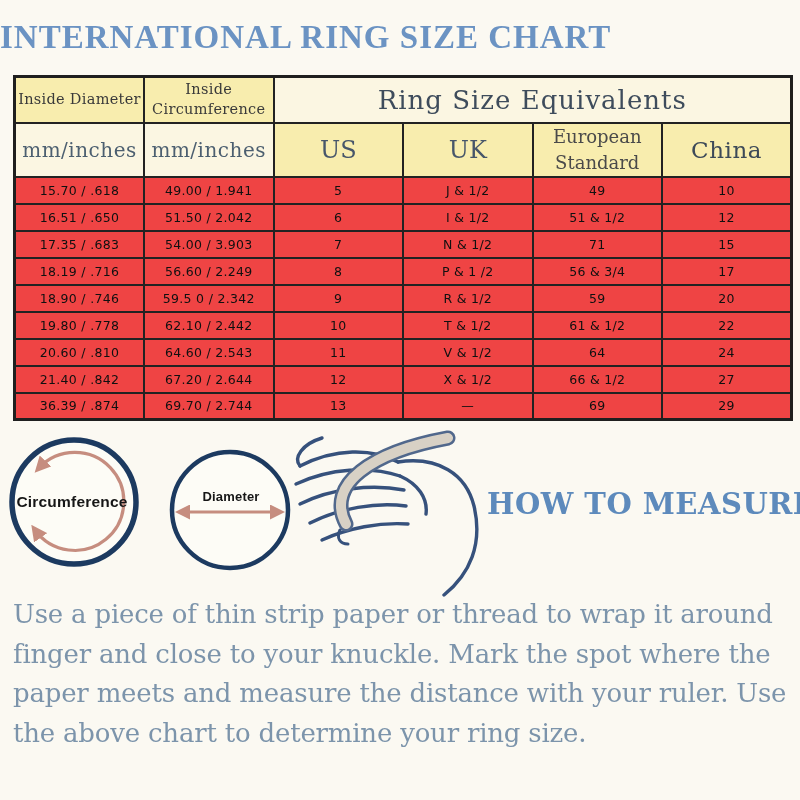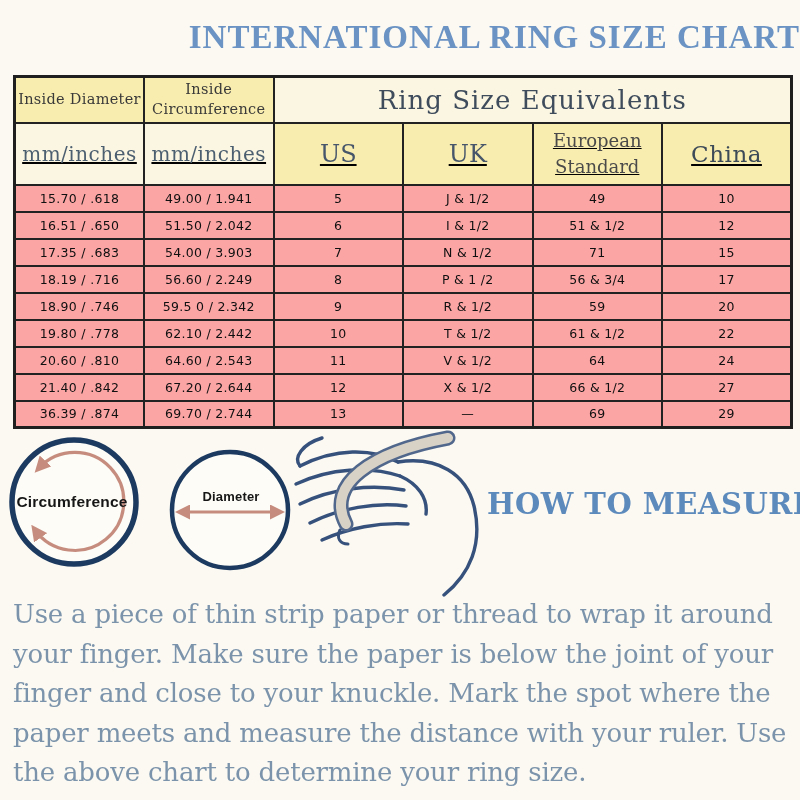--- a/index.html
+++ b/index.html
@@ -3,38 +3,38 @@
 <meta charset="utf-8">
 <style>
   html,body{margin:0;padding:0;}
   body{
     width:800px;height:800px;position:relative;overflow:hidden;
     background:#fbf9f2;
     font-family:"Liberation Sans",sans-serif;
   }
   .page-title{
     position:absolute;left:0;top:19px;width:800px;
-    text-align:right;
+    text-align:left;
     font-family:"Liberation Serif",serif;
     font-weight:bold;font-size:33px;letter-spacing:1px;
     color:#6b93c3;
   }
   table.ring-table{
     position:absolute;left:13px;top:75px;width:777px;
     border-collapse:collapse;table-layout:fixed;
     border:3px solid #1f1f1f;
-    background:#fca5a5;
+    background:#ef4444;
   }
   table.ring-table td{
     border:2px solid #222;
     text-align:center;vertical-align:middle;
     padding:0 2px;overflow:hidden;
   }
   tr.hdr-row1{height:46px;}
-  tr.hdr-row2{height:62px;text-decoration:underline;}
+  tr.hdr-row2{height:54px;}
   tbody.data-body tr{height:27px;}
   td.cell-yellow{background:#f8edae;}
   td.cell-cream{background:#fbf6e2;}
   td.hdr-inside{
     font-family:"DejaVu Serif",serif;font-size:14.5px;color:#3a3a3a;
     line-height:1.35;letter-spacing:.3px;
   }
   td.hdr-equiv{
     font-family:"DejaVu Serif",serif;font-size:26px;color:#3e4c5c;
     letter-spacing:1px;font-weight:normal;
@@ -214,17 +214,16 @@
   </g>
 </svg>
 
 <div class="circle-label label-circumference">Circumference</div>
 <div class="circle-label label-diameter">Diameter</div>
 
 <div class="how-heading">HOW TO MEASURE</div>
 
 <div class="instructions">
     <div class="para-line">Use a piece of thin strip paper or thread to wrap it around</div>
-    <div class="para-line">your finger. Make sure the paper is below the joint of your</div>
     <div class="para-line">finger and close to your knuckle. Mark the spot where the</div>
     <div class="para-line">paper meets and measure the distance with your ruler. Use</div>
     <div class="para-line">the above chart to determine your ring size.</div>
   </div>
 
 </body></html>

